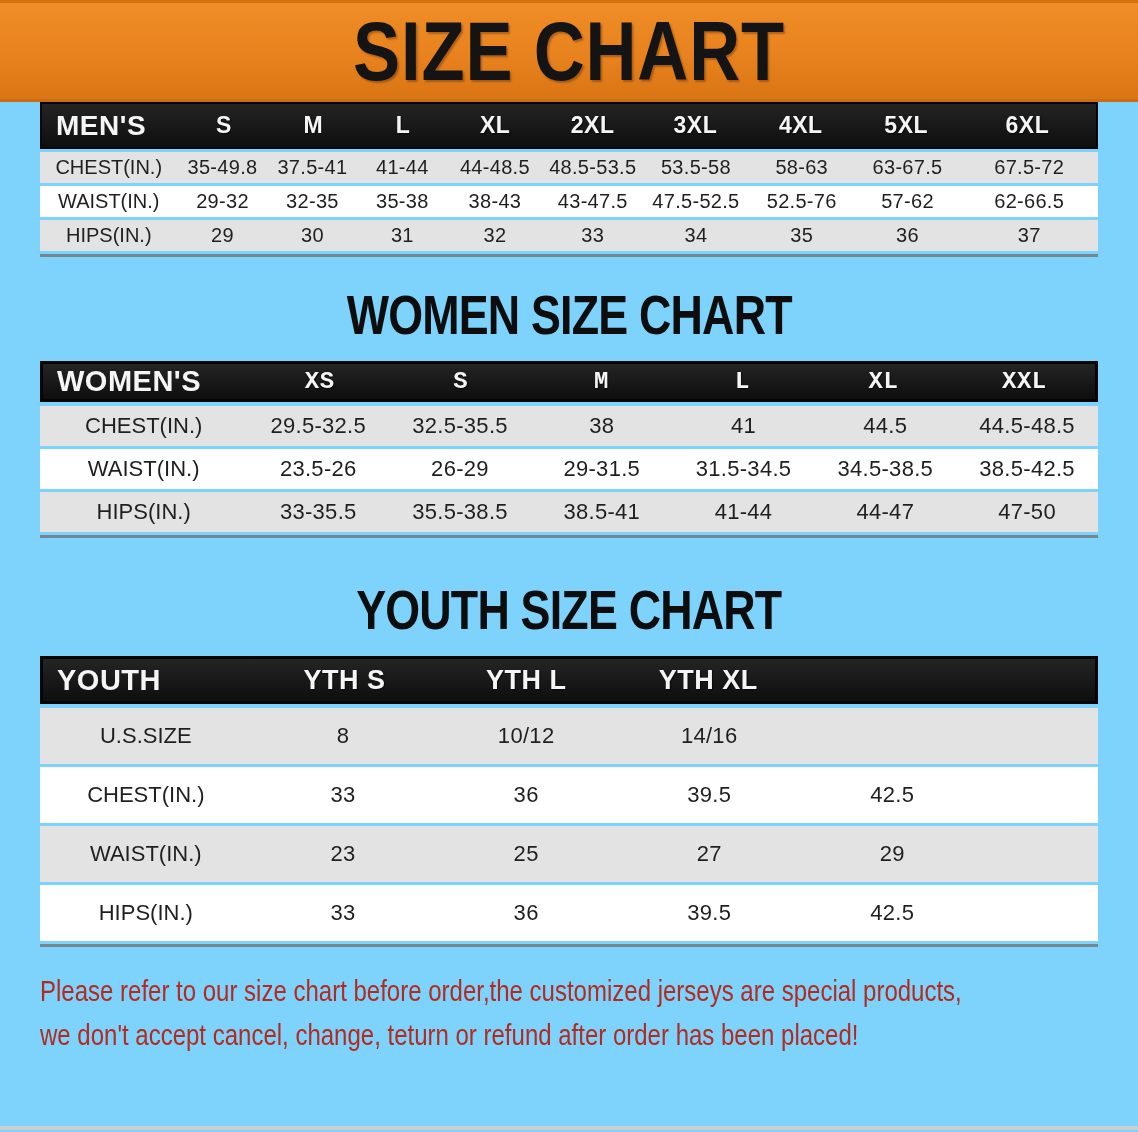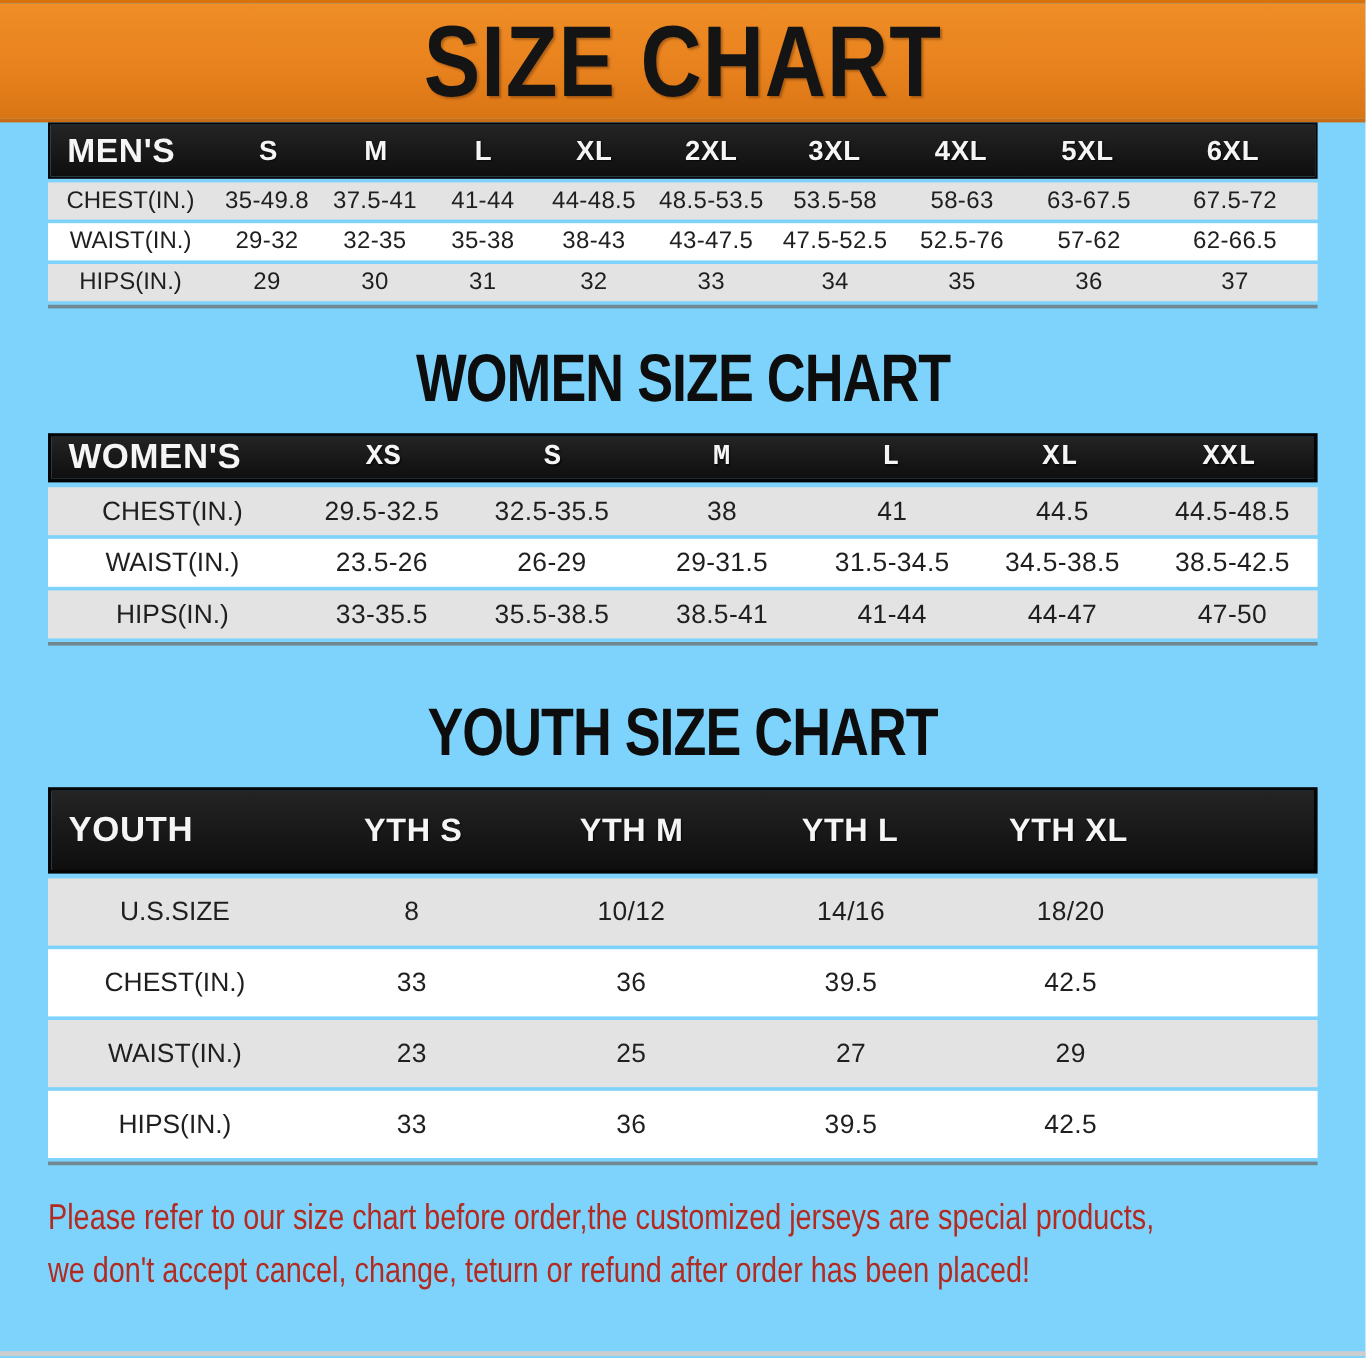--- a/index.html
+++ b/index.html
@@ -64,21 +64,21 @@
   
   .women .thead,.women .trow{grid-template-columns:19.6% 13.4% 13.4% 13.4% 13.4% 13.4% 13.4%;}
   .women .thead{height:41px;}
   .women .trow{height:40px;}
   .women .hcell{font-size:24px;font-family:Liberation Mono, monospace;}
   .women .lcell{font-size:22px;}
   .women .dcell{font-size:22px;}
 
   
   .youth .thead,.youth .trow{grid-template-columns:20% 17.3% 17.3% 17.3% 17.3% 1fr;}
-  .youth .thead{height:72px;}
+  .youth .thead{height:48px;}
   .youth .trow{height:56px;}
   .youth .hcell{font-size:27px;}
   .youth .lcell{font-size:22px;}
   .youth .dcell{font-size:22px;}
 
   
   .notice{margin:22px 0 0 40px;color:var(--notice-red);}
   .notice p{
     font-size:30px;line-height:44px;font-weight:500;white-space:nowrap;
     transform:scaleX(0.8);transform-origin:left center;
@@ -190,30 +190,28 @@
       <div class="bottom-line"></div>
     </div>
   </section>
 
   <section>
     <h2 class="section-heading youth-gap"><span class="condense">YOUTH SIZE CHART</span></h2>
     <div class="size-table youth tall">
       <div class="thead">
         <div class="cell corner">YOUTH</div>
         <div class="cell hcell">YTH S</div>
-        <div class="cell hcell">YTH M</div>
         <div class="cell hcell">YTH L</div>
         <div class="cell hcell">YTH XL</div>
       </div>
       <div class="trow stripe">
         <div class="cell lcell">U.S.SIZE</div>
         <div class="cell dcell">8</div>
         <div class="cell dcell">10/12</div>
         <div class="cell dcell">14/16</div>
-        <div class="cell dcell">18/20</div>
       </div>
       <div class="trow">
         <div class="cell lcell">CHEST(IN.)</div>
         <div class="cell dcell">33</div>
         <div class="cell dcell">36</div>
         <div class="cell dcell">39.5</div>
         <div class="cell dcell">42.5</div>
       </div>
       <div class="trow stripe">
         <div class="cell lcell">WAIST(IN.)</div>

